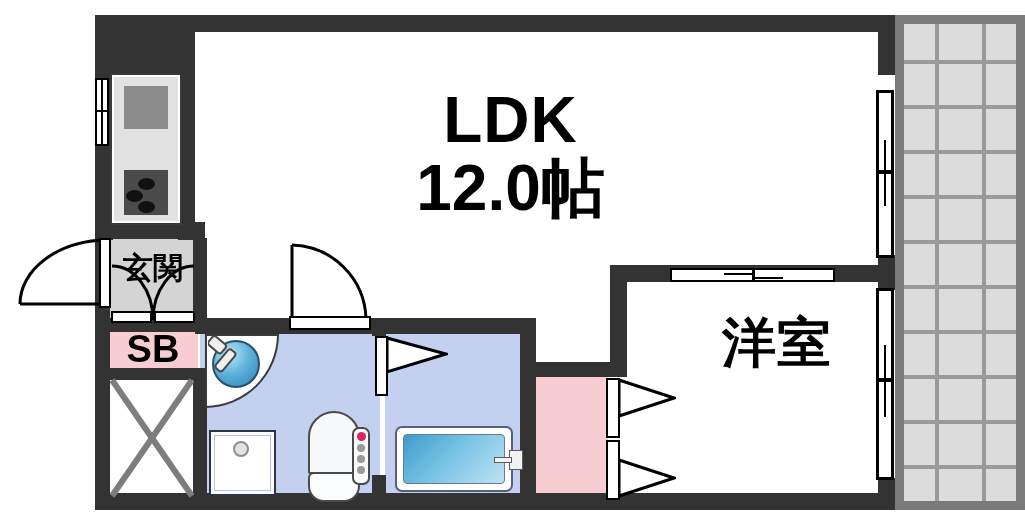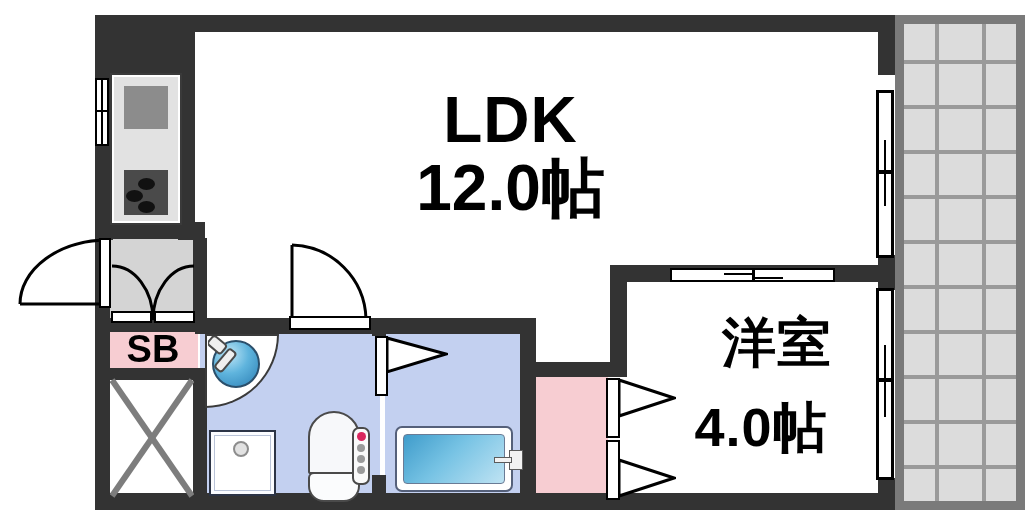--- a/index.html
+++ b/index.html
@@ -210,17 +210,17 @@
 
   <div class="abs" style="left:876px;top:288px;width:18px;height:192px;background:#fff;border:3px solid #000;"></div>
   <div class="abs" style="left:876px;top:378px;width:18px;height:4px;background:#000;"></div>
   <div class="abs" style="left:884px;top:345px;width:2px;height:35px;background:#000;"></div>
   <div class="abs" style="left:884px;top:382px;width:2px;height:35px;background:#000;"></div>
 
   <div class="lbl lbl-ldk" style="left:0;top:88px;width:1025px;text-align:center;transform:translateX(-2px);">LDK</div>
   <div class="lbl lbl-ldk2" style="left:0;top:156px;width:1025px;text-align:center;transform:translateX(-2px);">12.0帖</div>
 
   <div class="lbl lbl-room" style="left:627px;top:315px;width:300px;">洋室</div>
-  <div class="lbl lbl-room" style="left:627px;top:400px;width:268px;">4.0帖</div>
-
+
+  <div class="lbl lbl-genkan" style="left:108px;top:253px;width:90px;">玄関</div>
   <div class="lbl lbl-sb" style="left:108px;top:330px;width:90px;">SB</div>
 
 </div>
 
 </body></html>

